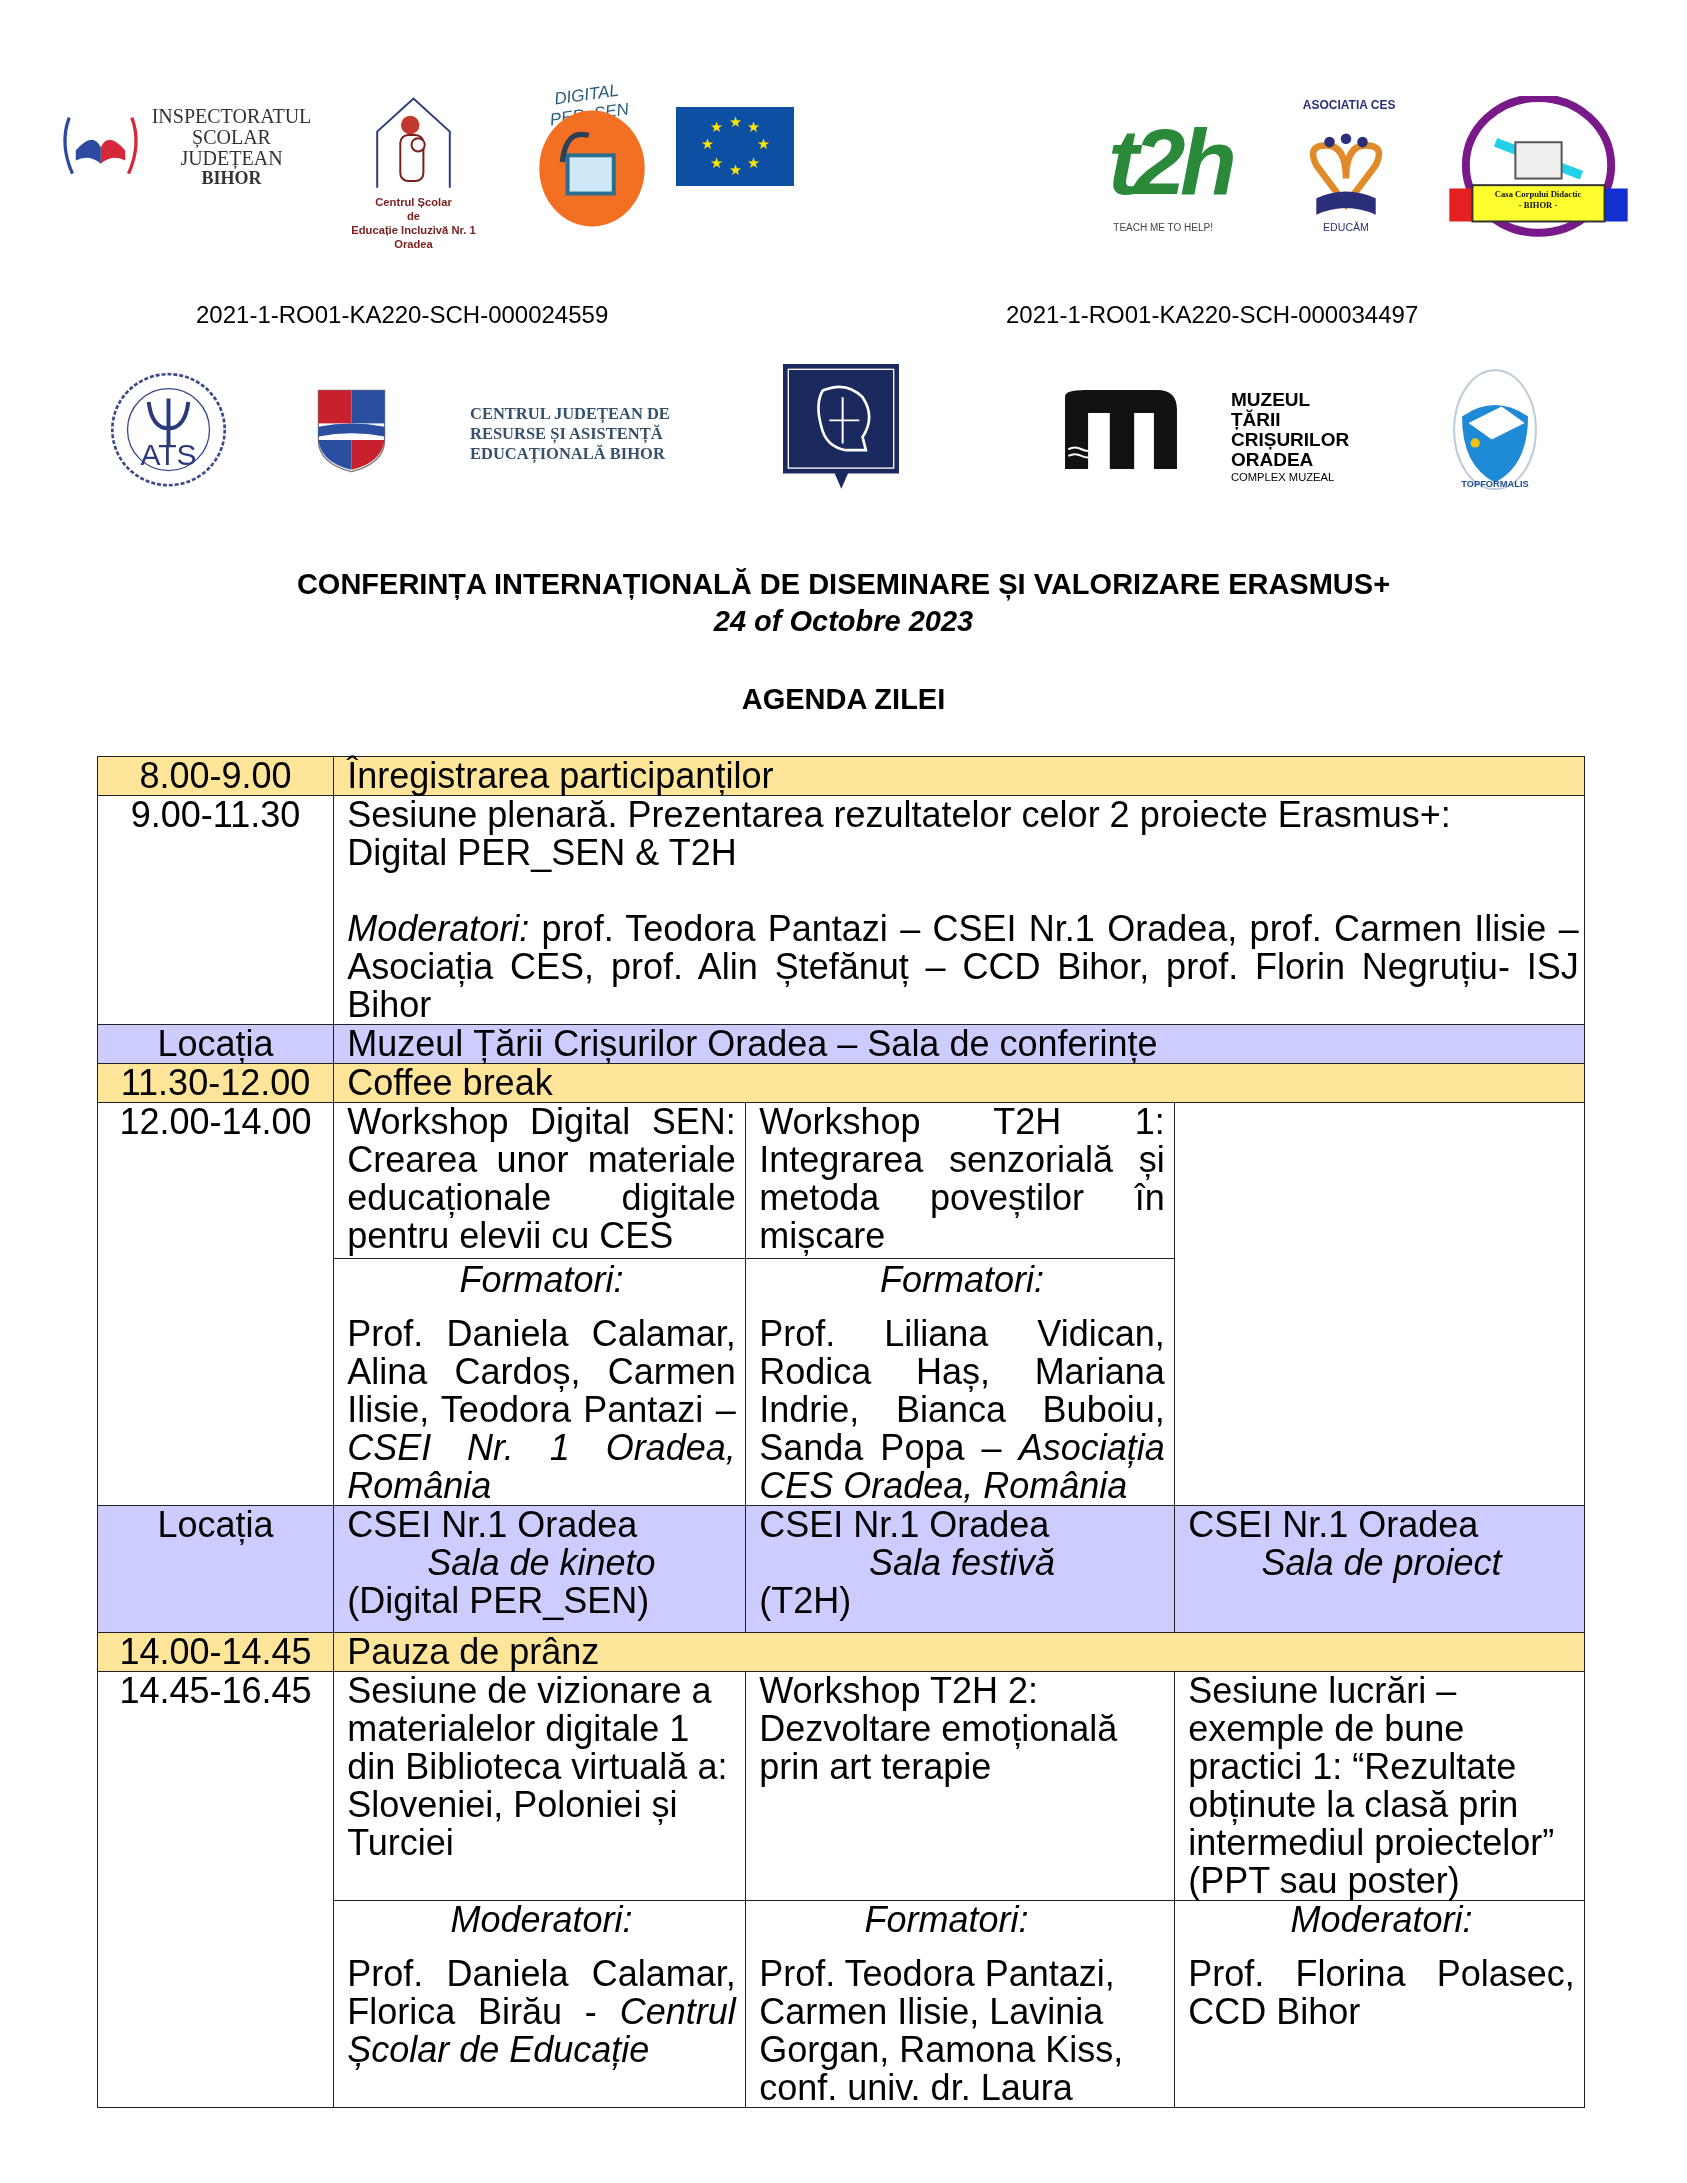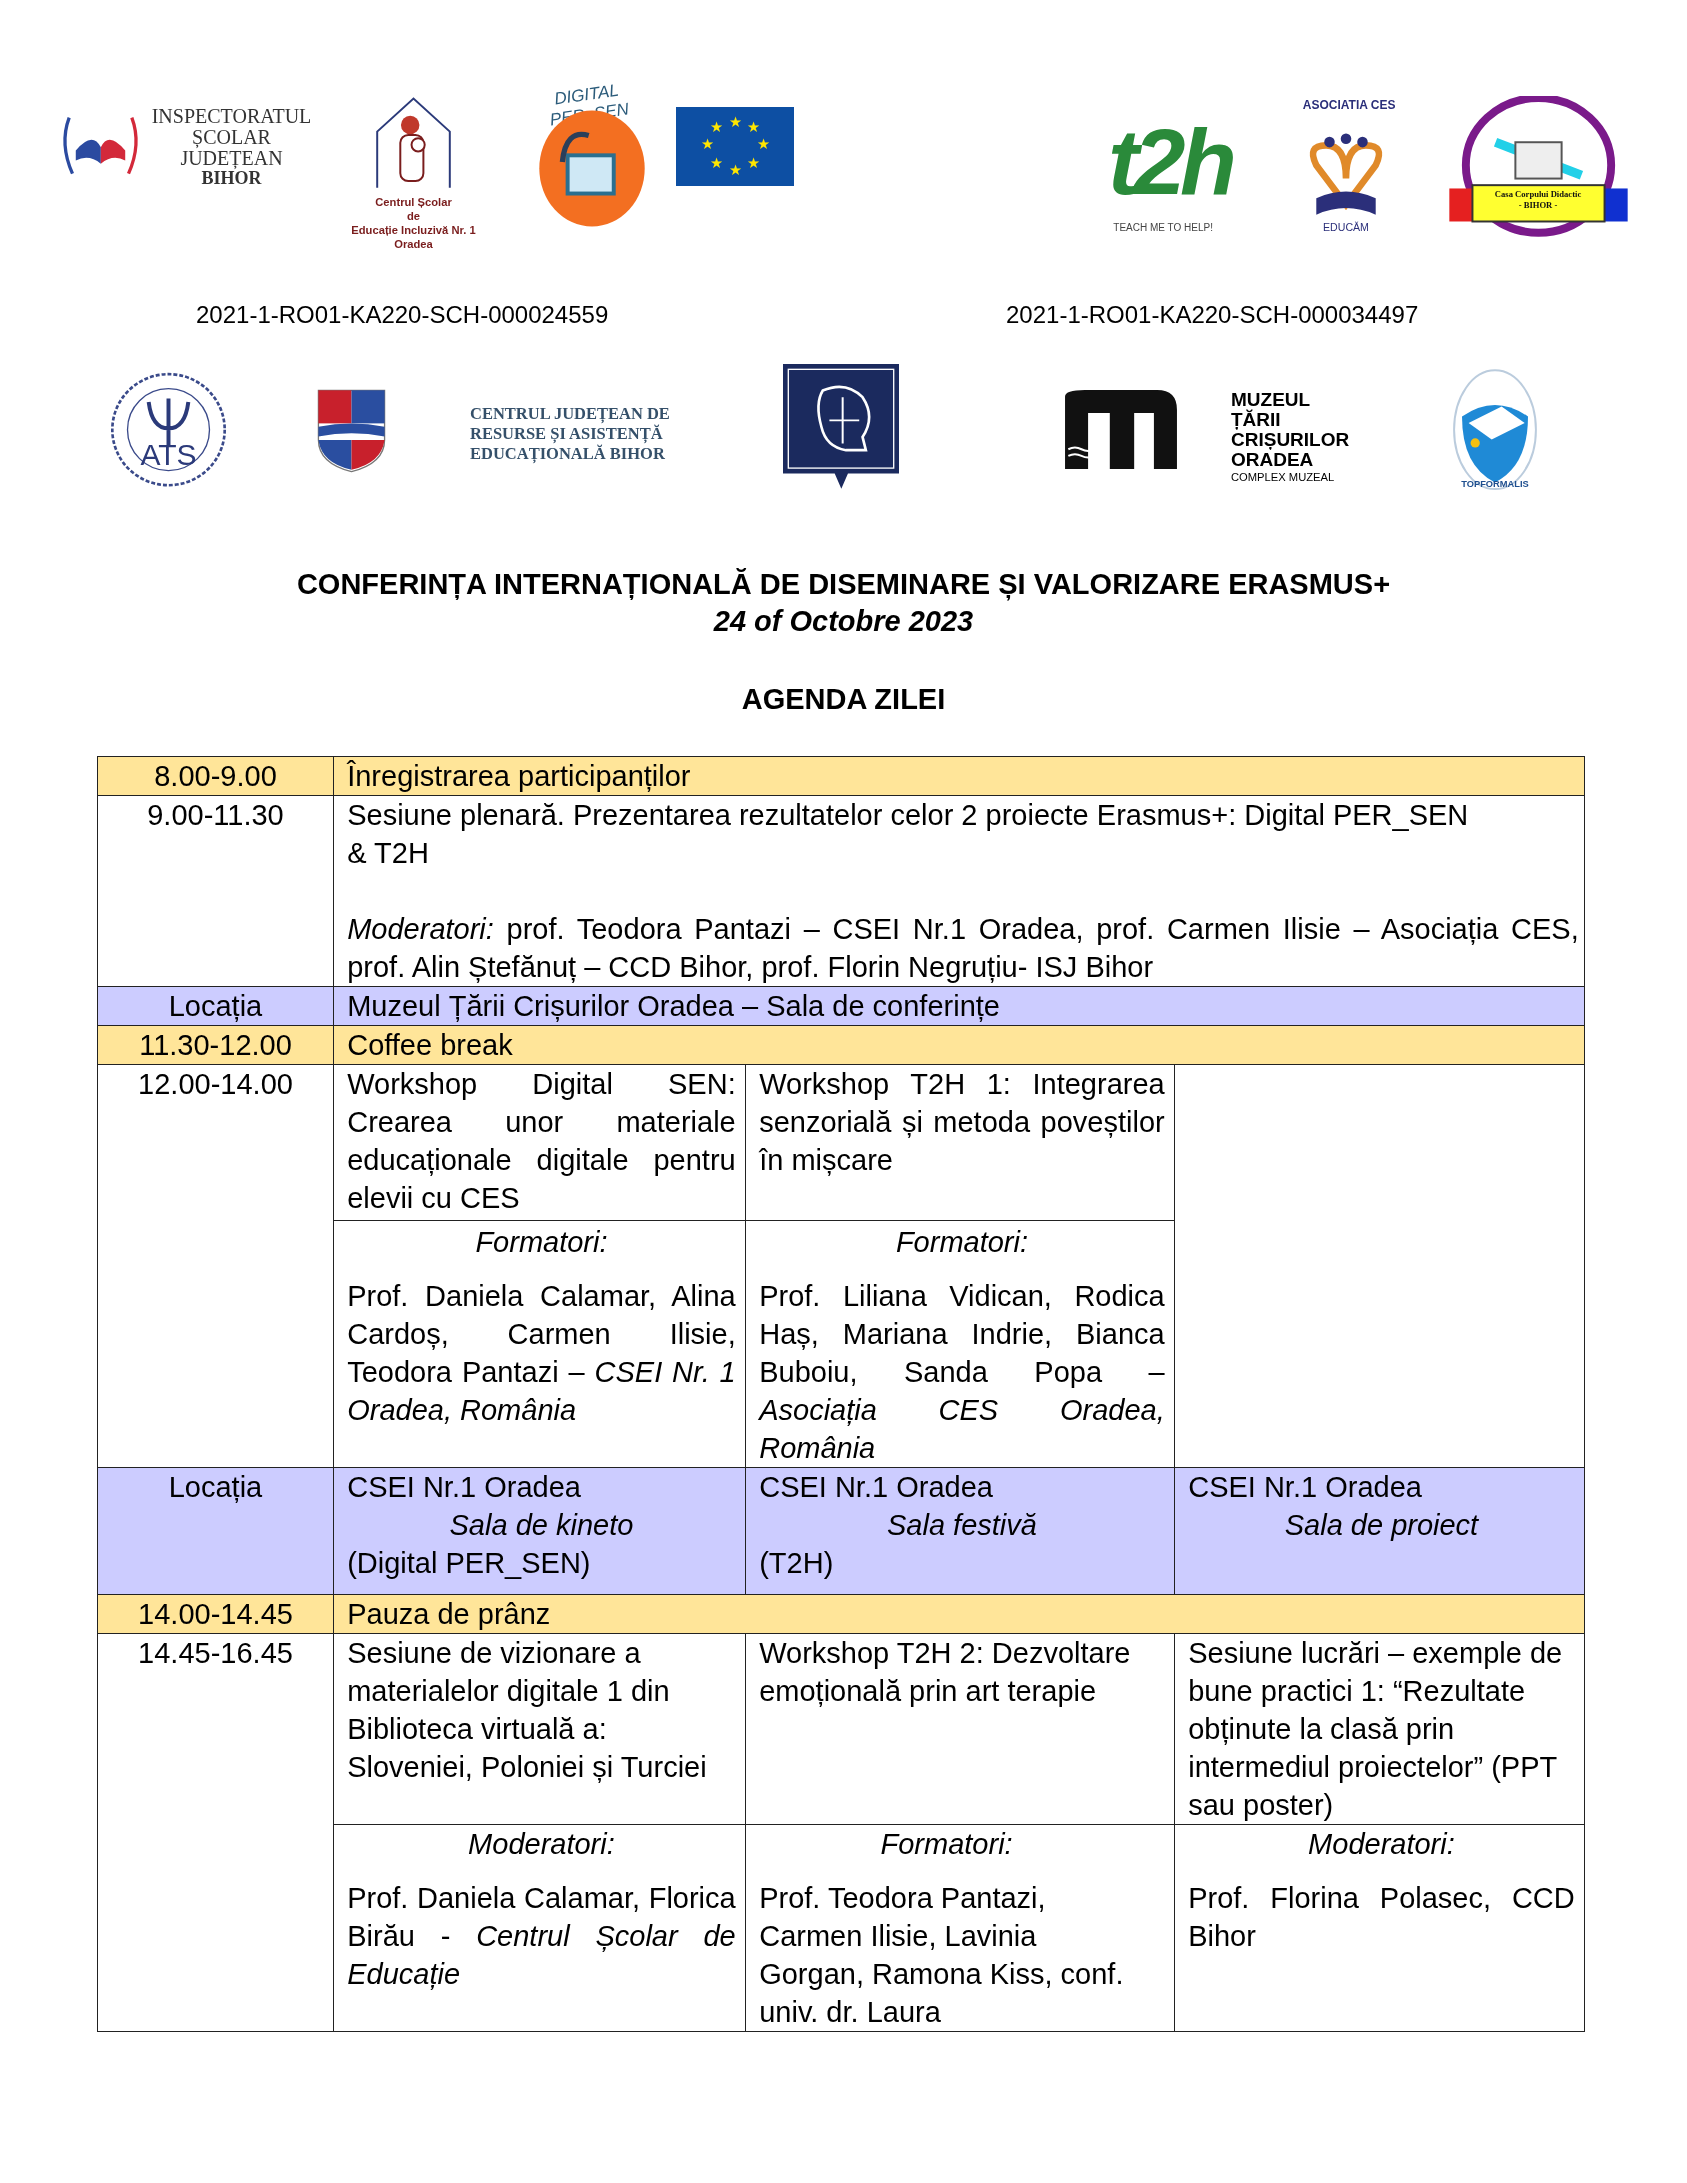--- a/index.html
+++ b/index.html
@@ -9,21 +9,21 @@
   .logo{position:absolute;}
   .isj-text{font-family:"Liberation Serif",serif;color:#333;text-align:center;line-height:1.05;}
   .eu-flag{background:#0d4fa3;position:absolute;}
   .eu-star{position:absolute;color:#ffe600;font-size:14.6px;line-height:1;}
   .eu-text{color:#1f4d8f;font-weight:bold;font-size:26.5px;line-height:1.25;position:absolute;}
   .codes{position:absolute;font-size:24px;}
   .title{position:absolute;left:0;width:1687px;text-align:center;font-weight:bold;font-size:29px;}
   .subtitle{position:absolute;left:0;width:1687px;text-align:center;font-weight:bold;font-style:italic;font-size:29px;}
   .agenda{position:absolute;left:0;width:1687px;text-align:center;font-weight:bold;font-size:29px;}
   
-  table.agenda-table{position:absolute;left:97px;top:756px;width:1486px;border-collapse:collapse;table-layout:fixed;font-size:29px;line-height:38px;}
+  table.agenda-table{position:absolute;left:97px;top:756px;width:1486px;border-collapse:collapse;table-layout:fixed;font-size:36px;line-height:38px;}
   .agenda-table td{border:1.7px solid #222;vertical-align:top;padding:0 9.3px 0 13.2px;}
   .agenda-table td.time{text-align:center;padding:0 5.3px;}
   .yellow td{background:#ffe599;}
   .lav td{background:#ccccff;}
   .justp{text-align:justify;}
   .it{font-style:italic;text-align:center;}
   .gap{height:38px;}
 </style>
 </head>
 <body>

